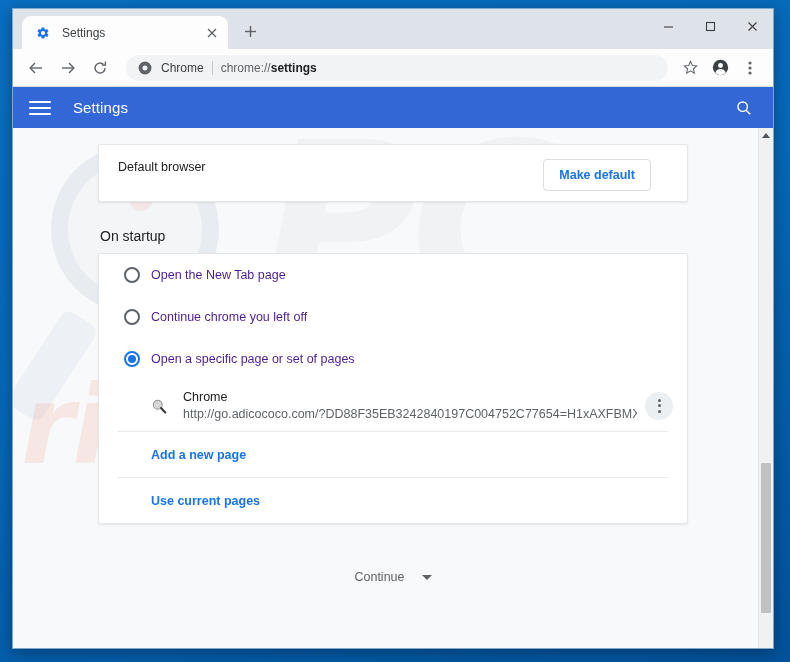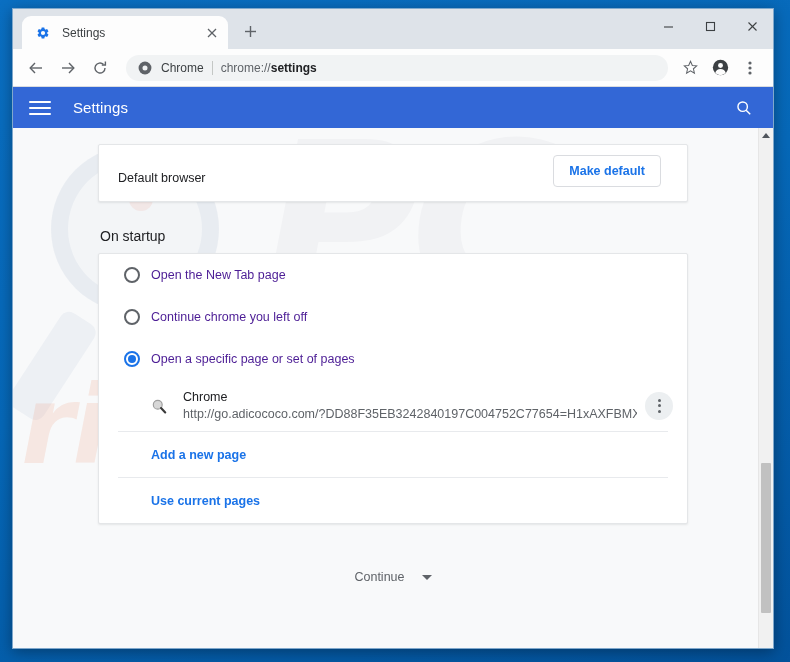--- a/index.html
+++ b/index.html
@@ -239,22 +239,22 @@
     margin: 0 auto;
     width: 590px;
     background: #fff;
     border: 1px solid #e4e6e8;
     border-radius: 2px;
     box-shadow: 0 1px 2px rgba(60,64,67,.10);
   }
 
   
   .card-default {
-    display: flex; align-items: flex-end;
-    padding: 14px 26px 14px 19px;
+    display: flex; align-items: flex-start;
+    padding: 14px 36px 14px 19px;
     height: 58px;
   }
   .cd-text { flex: 1; }
   .cd-title { font-size: 12.5px; color: #202124; line-height: 17px; }
   .cd-sub   { font-size: 12.5px; color: #5f6368; line-height: 17px; margin-top: 1px; }
   .btn-outline {
     border: 1px solid #dadce0;
     border-radius: 4px;
     background: #fff;
     color: #1a73e8;

